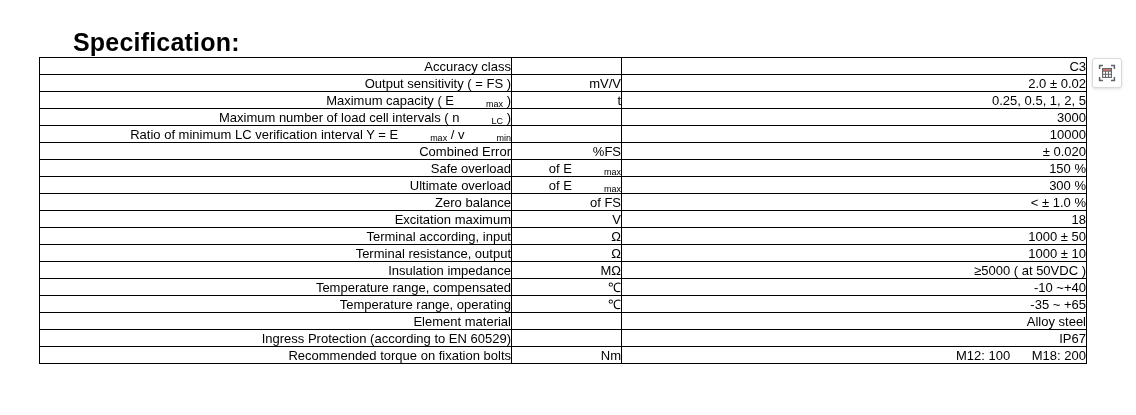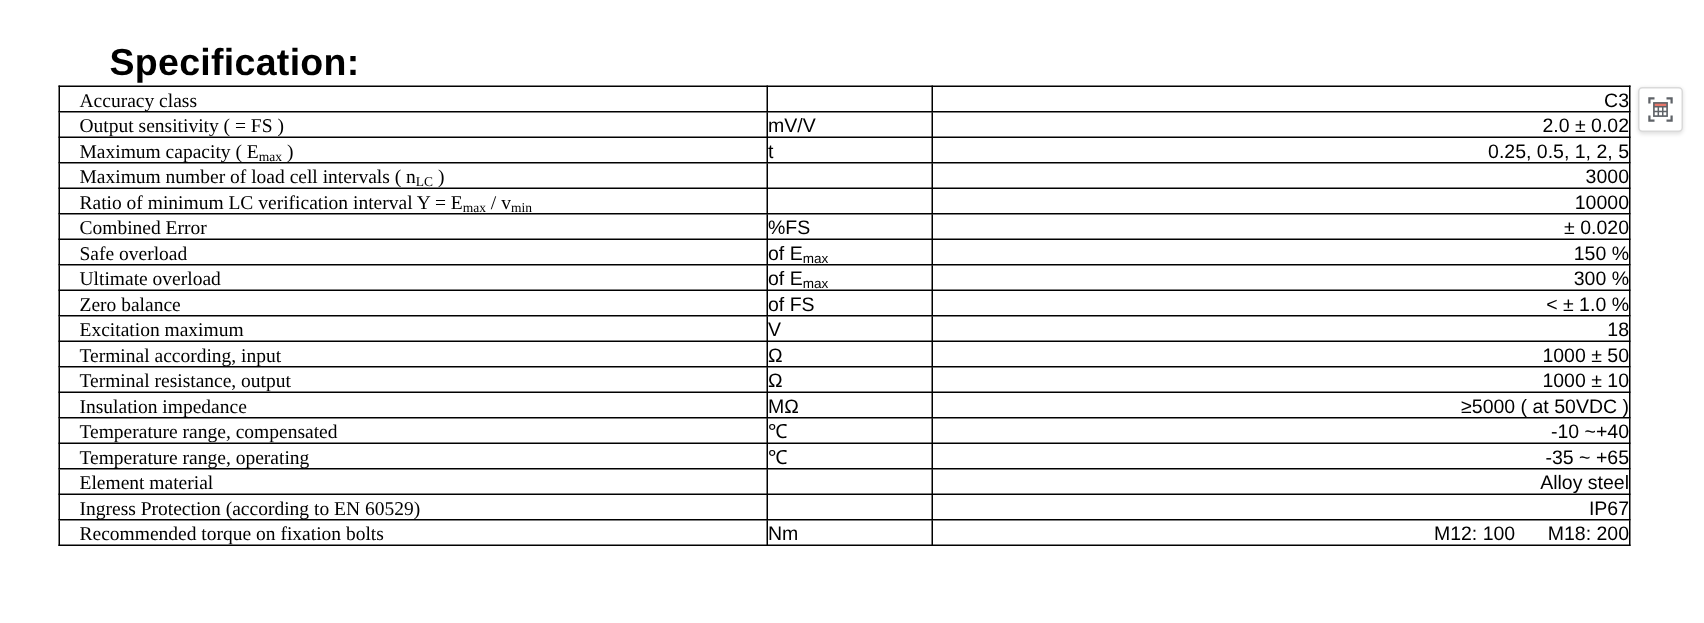--- a/index.html
+++ b/index.html
@@ -33,27 +33,28 @@
   table.spec td {
     border: 1px solid #000;
     height: 16px;
     font-size: 13px;
     line-height: 15px;
     padding: 0;
     vertical-align: middle;
     white-space: nowrap;
     overflow: hidden;
   }
-  table.spec td.param { text-align: left; padding-left: 13px; font-family: Liberation Serif, serif; }
-  table.spec td.unit  { text-align: left; }
+  table.spec td.param { text-align: right; padding-left: 13px; }
+  table.spec td.unit  { text-align: right; }
   table.spec td.value { text-align: right; }
   table.spec sub {
     font-size: 9px;
     line-height: 0;
     vertical-align: -2px;
+    margin-left: 32px;
   }
   .capture-btn {
     position: absolute;
     left: 1092px; top: 58px;
     width: 30px; height: 30px;
     box-sizing: border-box;
     background: #ffffff;
     border: 1px solid #dadada;
     border-radius: 3px;
     box-shadow: 0 1px 3px rgba(0,0,0,0.13);

